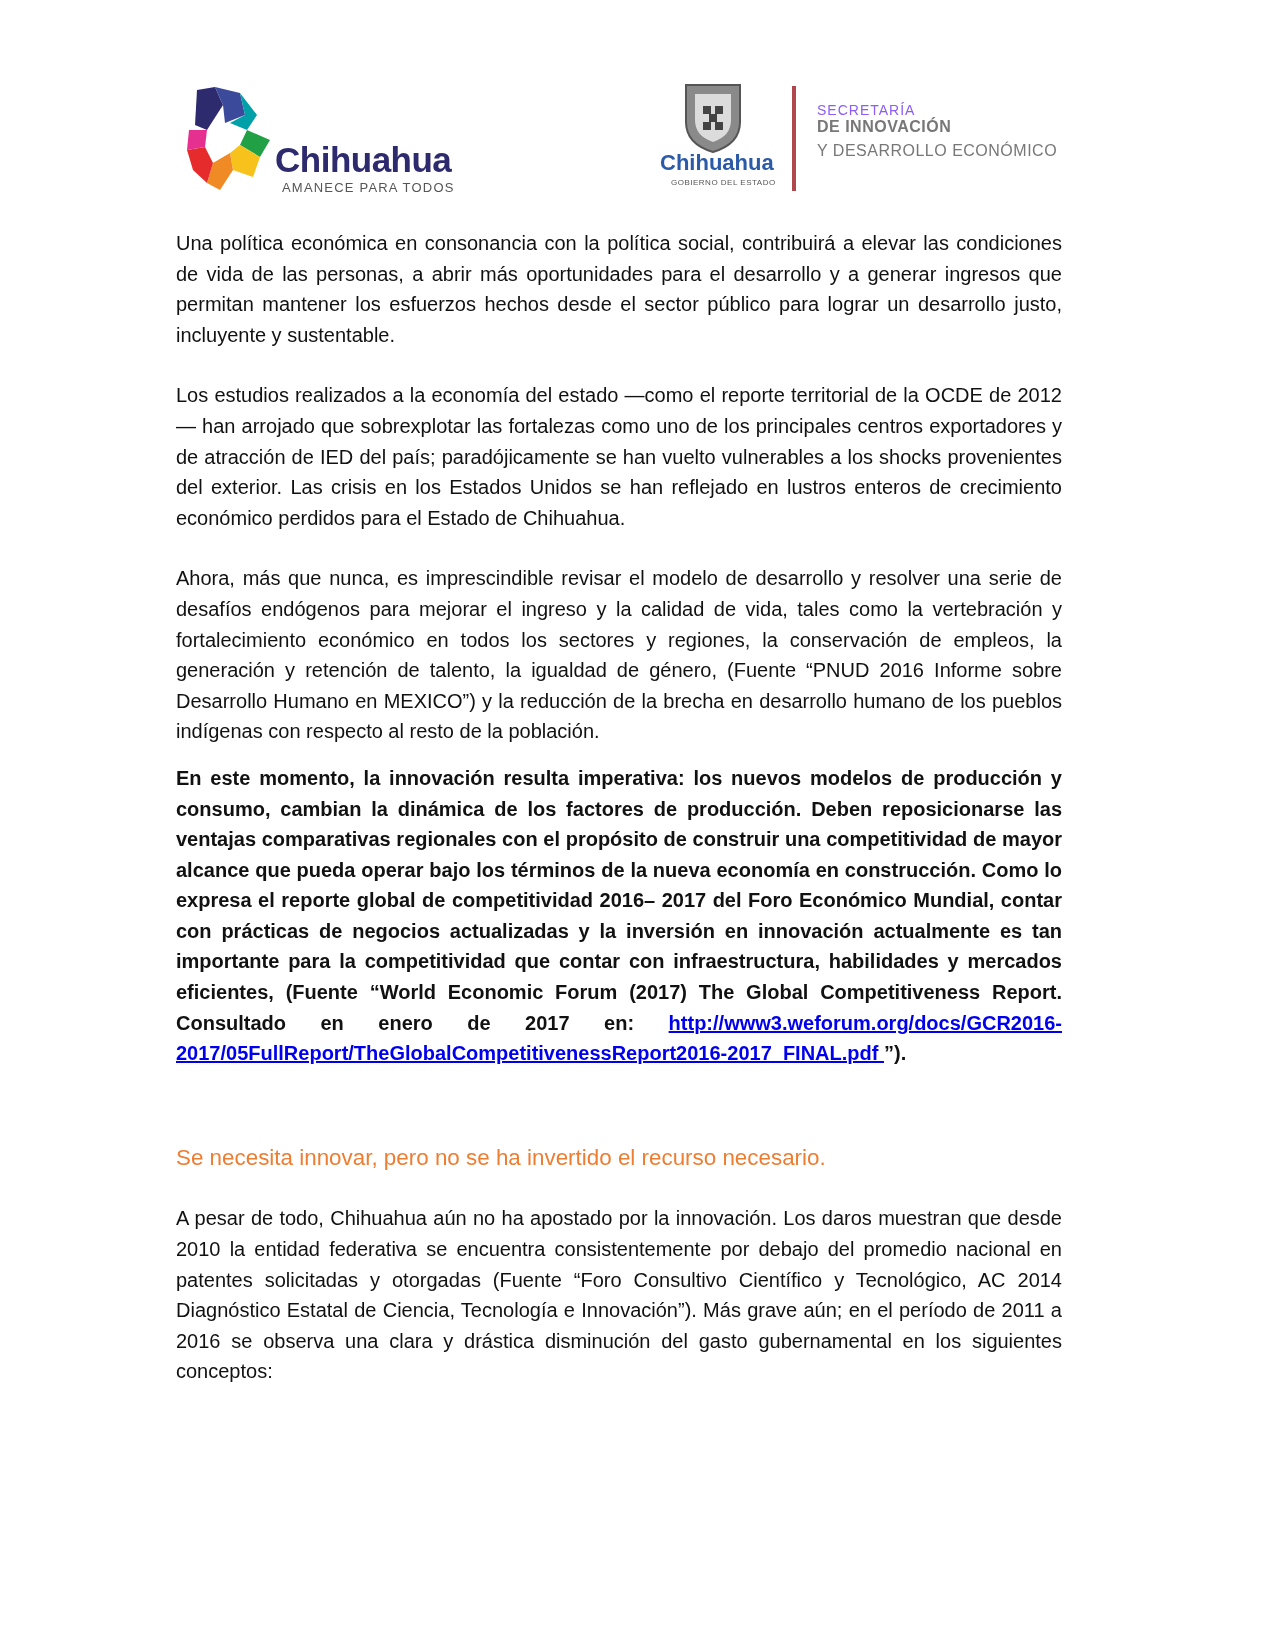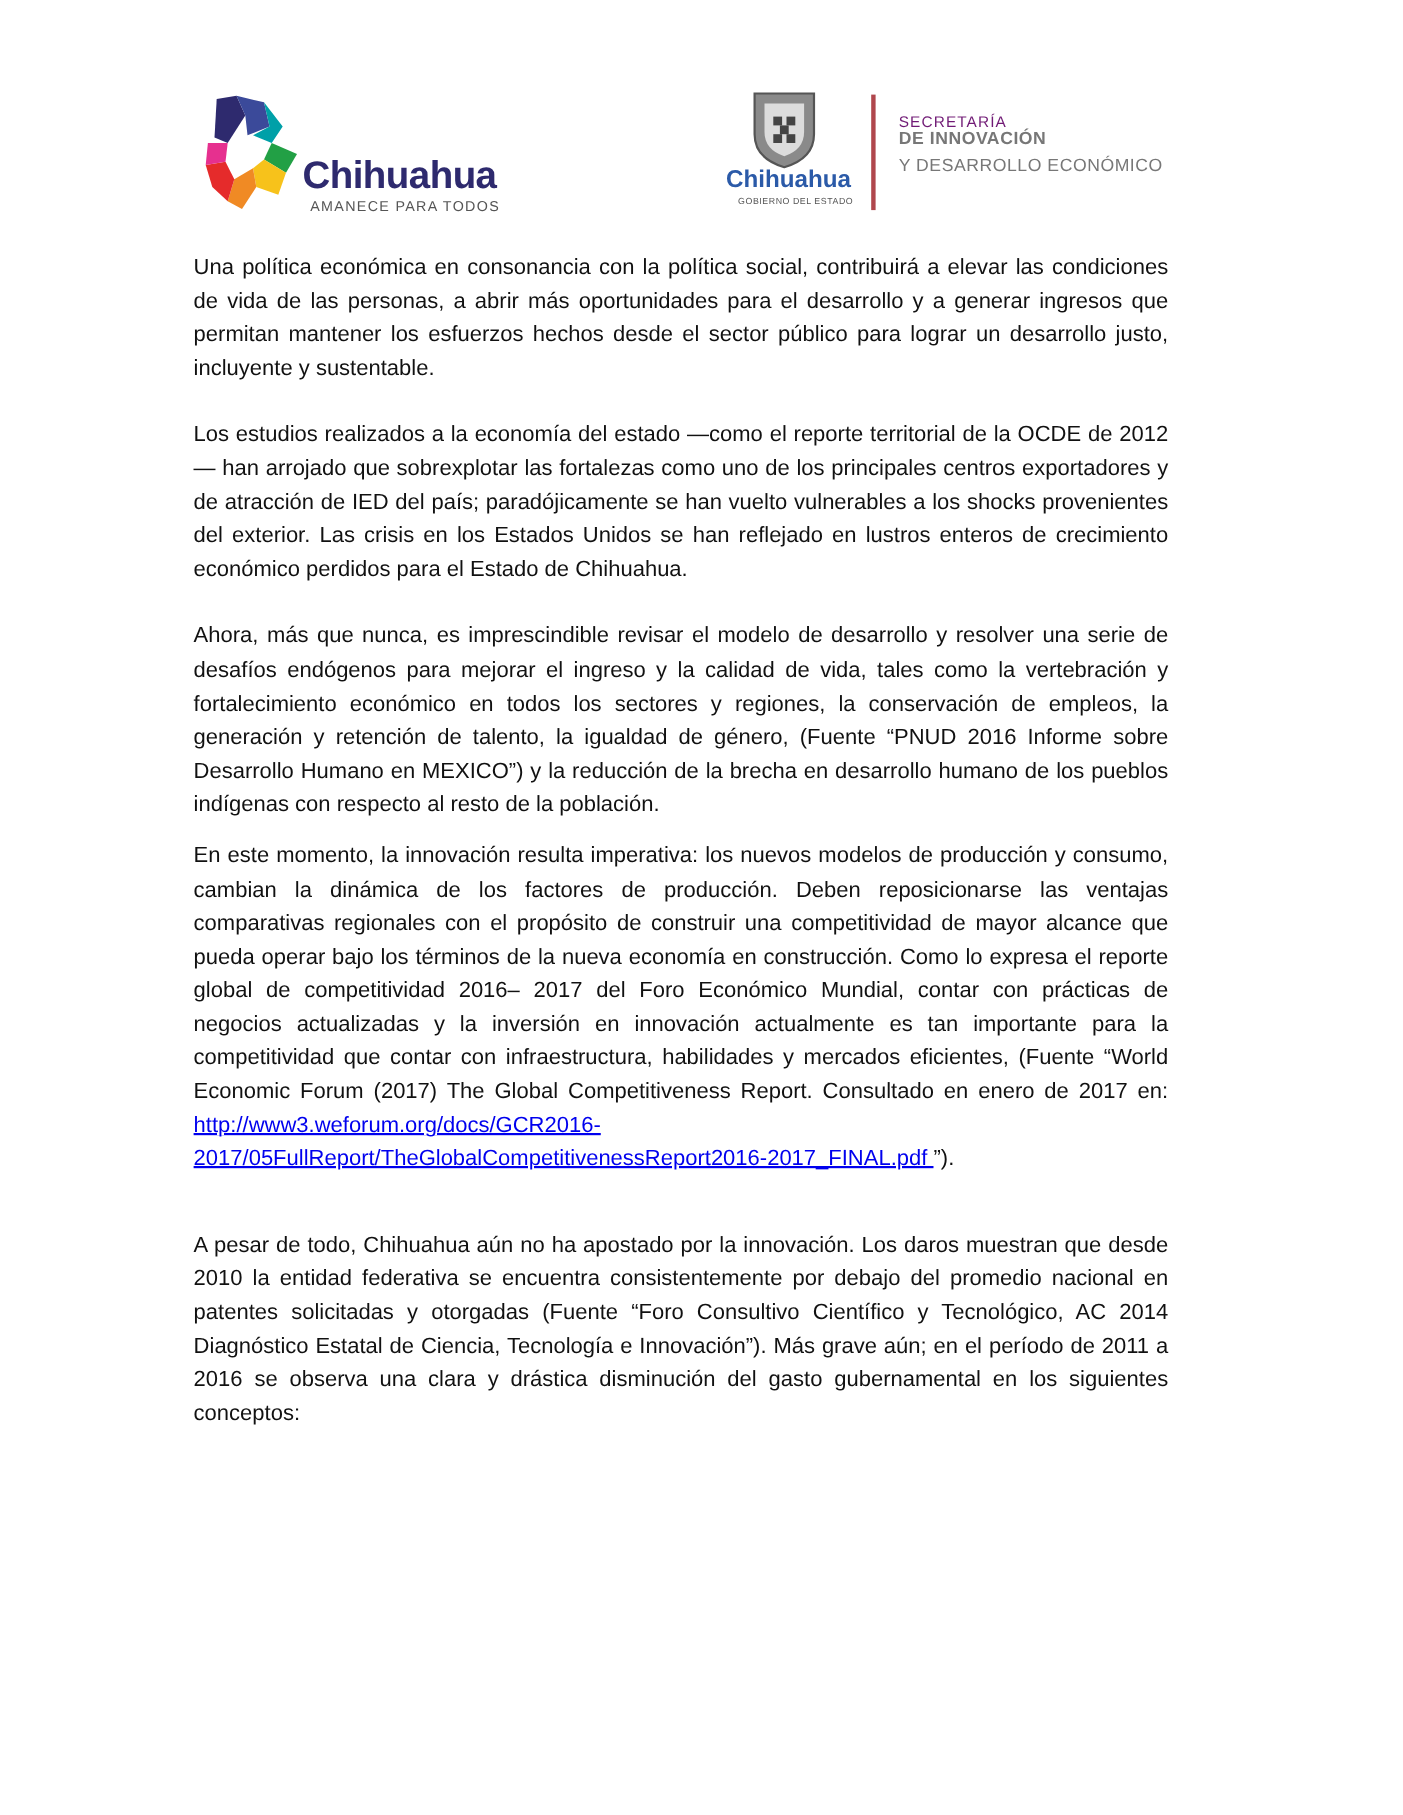--- a/index.html
+++ b/index.html
@@ -7,30 +7,30 @@
   .header { position: absolute; left: 0; top: 0; width: 1275px; height: 210px; }
   .logo-left { position: absolute; left: 185px; top: 85px; width: 270px; height: 110px; }
   .logo-left svg { position: absolute; left: 0; top: 0; }
   .logo-left .brand { position: absolute; left: 90px; top: 55px; font-size: 35px; font-weight: bold; color: #2e2a6e; letter-spacing: -0.5px; }
   .logo-left .tagline { position: absolute; left: 97px; top: 95px; font-size: 13px; color: #555; letter-spacing: 1.2px; }
   .logo-right { position: absolute; left: 655px; top: 78px; width: 420px; height: 115px; }
   .crest { position: absolute; left: 28px; top: 4px; width: 60px; height: 72px; }
   .gov-name { position: absolute; left: 5px; top: 72px; font-size: 22px; font-weight: bold; color: #2b5aa8; }
   .gov-sub { position: absolute; left: 16px; top: 100px; font-size: 8px; color: #555; letter-spacing: 0.5px; }
   .divider { position: absolute; left: 137px; top: 8px; width: 4px; height: 105px; background: #b0474d; }
-  .sec-1 { position: absolute; left: 162px; top: 24px; font-size: 14px; color: #701a75; letter-spacing: 1px; }
+  .sec-1 { position: absolute; left: 162px; top: 24px; font-size: 14px; color: #8b5cf6; letter-spacing: 1px; }
   .sec-2 { position: absolute; left: 162px; top: 40px; font-size: 16px; font-weight: bold; color: #777; letter-spacing: 0.5px; }
   .sec-3 { position: absolute; left: 162px; top: 64px; font-size: 16px; font-weight: normal; color: #777; letter-spacing: 0.5px; }
 
   .content { position: absolute; left: 176px; top: 228px; width: 886px; }
   p { margin: 0; font-size: 20px; line-height: 30.6px; text-align: justify; }
   .p1 { margin-bottom: 30px; }
   .p2 { margin-bottom: 30px; margin-top: 10px; }
   .p3 { margin-bottom: 16px; }
-  .p4 { margin-bottom: 48px; }
+  .p4 { margin-bottom: 74px; font-weight: bold; }
   a.link { color: #0000ee; text-decoration: underline; }
   .heading { color: #ed7d31; font-size: 22.4px; line-height: 30.6px; margin-bottom: 30px; }
 </style>
 </head>
 <body>
 
 <div class="header">
   <div class="logo-left">
     <svg width="90" height="110" viewBox="0 0 90 110">
       <polygon points="12,5 30,2 38,20 22,45 10,40" fill="#2e2a6e"></polygon>
@@ -63,14 +63,15 @@
     <div class="sec-2">DE INNOVACIÓN</div>
     <div class="sec-3">Y DESARROLLO ECONÓMICO</div>
   </div>
 </div>
 
 <div class="content">
   <p class="p1">Una política económica en consonancia con la política social, contribuirá a elevar las condiciones de vida de las personas, a abrir más oportunidades para el desarrollo y a generar ingresos que permitan mantener los esfuerzos hechos desde el sector público para lograr un desarrollo justo, incluyente y sustentable.</p>
   <p class="p2">Los estudios realizados a la economía del estado —como el reporte territorial de la OCDE de 2012— han arrojado que sobrexplotar las fortalezas como uno de los principales centros exportadores y de atracción de IED del país; paradójicamente se han vuelto vulnerables a los shocks provenientes del exterior. Las crisis en los Estados Unidos se han reflejado en lustros enteros de crecimiento económico perdidos para el Estado de Chihuahua.</p>
   <p class="p3">Ahora, más que nunca, es imprescindible revisar el modelo de desarrollo y resolver una serie de desafíos endógenos para mejorar el ingreso y la calidad de vida, tales como la vertebración y fortalecimiento económico en todos los sectores y regiones, la conservación de empleos, la generación y retención de talento, la igualdad de género, (Fuente “PNUD 2016 Informe sobre Desarrollo Humano en MEXICO”) y la reducción de la brecha en desarrollo humano de los pueblos indígenas con respecto al resto de la población.</p>
   <p class="p4"><span>En este momento, la innovación resulta imperativa: los nuevos modelos de producción y consumo, cambian la dinámica de los factores de producción. Deben reposicionarse las ventajas comparativas regionales con el propósito de construir una competitividad de mayor alcance que pueda operar bajo los términos de la nueva economía en construcción. Como lo expresa el reporte global de competitividad 2016– 2017 del Foro Económico Mundial, contar con prácticas de negocios actualizadas y la inversión en innovación actualmente es tan importante para la competitividad que contar con infraestructura, habilidades y mercados eficientes, (Fuente “World Economic Forum (2017) The Global Competitiveness Report. Consultado en enero de 2017 en: </span><a class="link">http://www3.weforum.org/docs/GCR2016-2017/05FullReport/TheGlobalCompetitivenessReport2016-2017_FINAL.pdf </a><span>”).</span></p>
+  <div class="heading">Se necesita innovar, pero no se ha invertido el recurso necesario.</div>
   <p class="p5">A pesar de todo, Chihuahua aún no ha apostado por la innovación. Los daros muestran que desde 2010 la entidad federativa se encuentra consistentemente por debajo del promedio nacional en patentes solicitadas y otorgadas (Fuente “Foro Consultivo Científico y Tecnológico, AC 2014 Diagnóstico Estatal de Ciencia, Tecnología e Innovación”). Más grave aún; en el período de 2011 a 2016 se observa una clara y drástica disminución del gasto gubernamental en los siguientes conceptos:</p>
 </div>
 
 </body></html>

